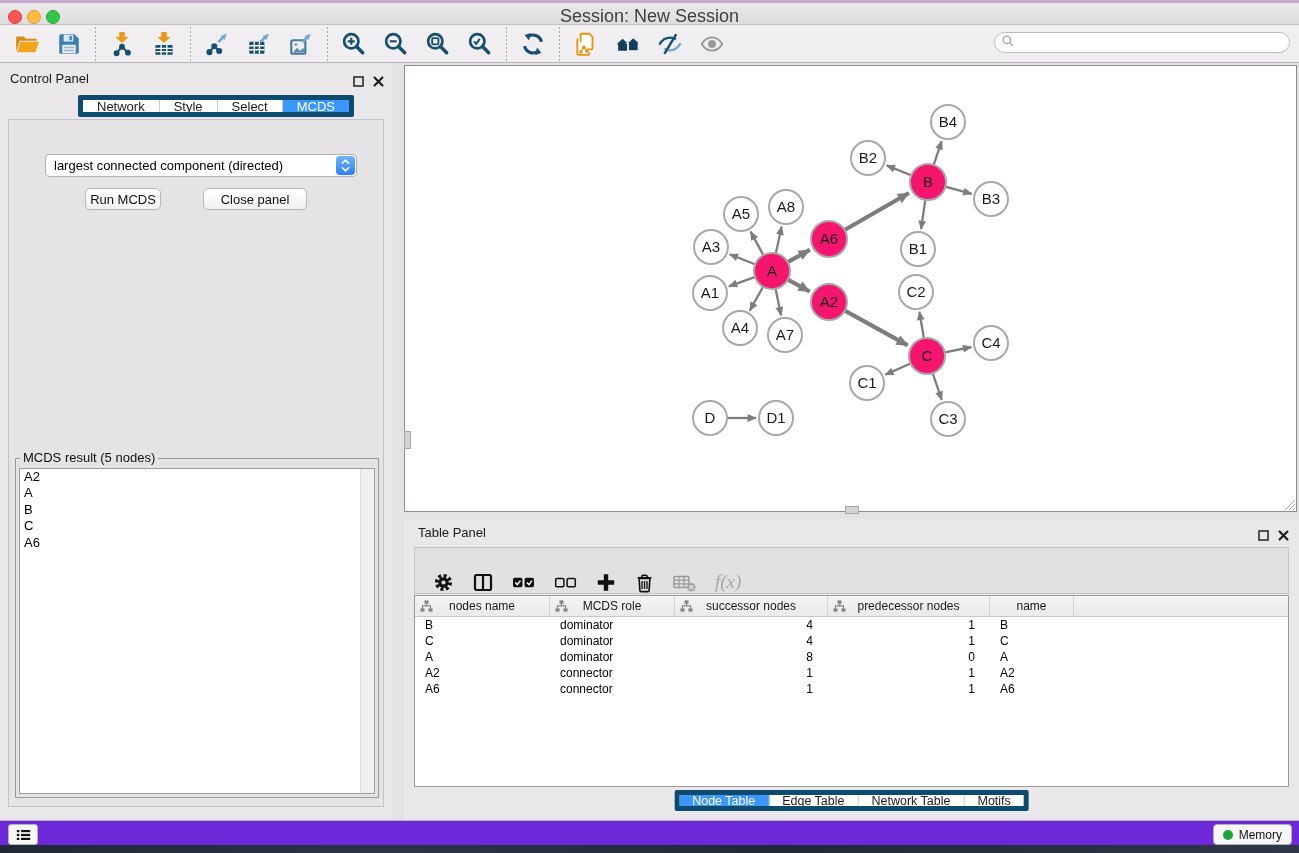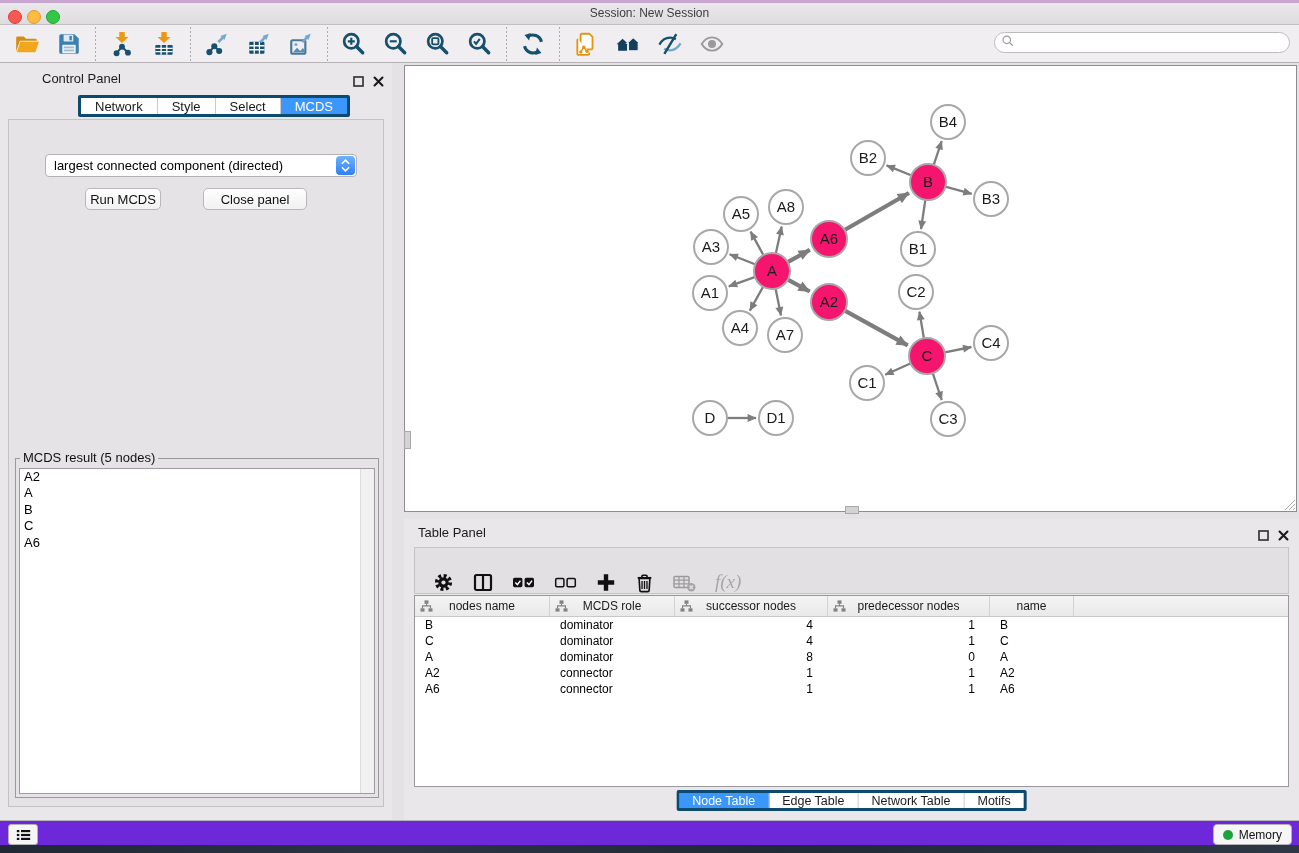--- a/index.html
+++ b/index.html
@@ -7,21 +7,21 @@
     font-family:"Liberation Sans",sans-serif;overflow:hidden;
     -webkit-font-smoothing:antialiased;}
   
   .desktop-top{position:absolute;left:0;top:0;width:100%;height:3px;background:#c9a6cf;}
   .desktop-bottom{position:absolute;left:0;top:845px;width:100%;height:8px;
     background:linear-gradient(90deg,#1f2834,#2b3443 30%,#202a36 60%,#2d3745);}
   
   .titlebar{position:absolute;left:0;top:3px;width:100%;height:21px;
     background:linear-gradient(#eae8ea,#dedcde);border-bottom:1px solid #c2c0c2;}
   .titlebar .title{position:absolute;left:0;right:0;top:3px;text-align:center;
-    font-size:12px;color:#3e3e3e;}
+    font-size:18px;color:#3e3e3e;}
   .light{position:absolute;top:7px;width:12px;height:12px;border-radius:50%;}
   .l-red{left:8px;background:#fc5753;border:0.5px solid #df3e38;}
   .l-yellow{left:27px;background:#fdbc40;border:0.5px solid #de9b2d;}
   .l-green{left:46px;background:#33c748;border:0.5px solid #23a532;}
   
   .toolbar{position:absolute;left:0;top:25px;width:100%;height:38px;background:#f0eef0;
     border-bottom:1px solid #b5b3b5;display:flex;align-items:center;padding-left:6px;box-sizing:border-box;}
   .tb-group{display:flex;align-items:center;}
   .tb-btn{width:42px;height:34px;display:flex;align-items:center;justify-content:center;}
   .tb-btn svg{width:26px;height:26px;}
@@ -31,23 +31,23 @@
     border:1px solid #bdbbbd;border-radius:11px;display:flex;align-items:center;padding-left:6px;box-sizing:border-box;}
   .search-wrap svg{width:14px;height:14px;}
   .search-wrap input{border:none;outline:none;background:transparent;font-size:12px;flex:1;height:16px;
     font-family:"Liberation Sans",sans-serif;}
   
   .panel-title{font-size:13px;color:#1c1c1c;}
   .panel-icons{position:absolute;display:flex;gap:9px;}
   .panel-icons svg{width:11px;height:11px;}
   
   .control-panel{position:absolute;left:0;top:63px;width:392px;height:757px;background:#e9e7e9;}
-  .cp-title{position:absolute;left:10px;top:8px;margin-left:32px;}
+  .cp-title{position:absolute;left:10px;top:8px;}
   .cp-icons{right:8px;top:10px;}
-  .segmented{position:absolute;display:flex;background:#fff;border:3px solid #0c4a6e;
+  .segmented{position:absolute;display:flex;background:#fff;border:5px solid #0c4a6e;
     border-radius:2px;overflow:hidden;height:22px;box-sizing:border-box;text-align:center;}
   .seg{font-size:13px;color:#1a1a1a;display:flex;align-items:center;justify-content:center;
     border-right:1px solid #cccacc;padding:0 14px;white-space:nowrap;}
   .seg:last-child{border-right:none;}
   .seg.active{background:#3b97fb;color:#fff;}
   .cp-tabs{left:78px;top:32px;}
   .cp-box{position:absolute;left:8px;top:56px;width:376px;height:688px;background:#e5e3e5;
     border:1px solid #c4c2c4;box-sizing:border-box;}
   .opt-label{position:absolute;left:0;right:0;top:14px;text-align:center;font-size:13px;color:#111;}
   .opt-select{position:absolute;left:36px;top:34px;width:312px;height:23px;background:#fff;

